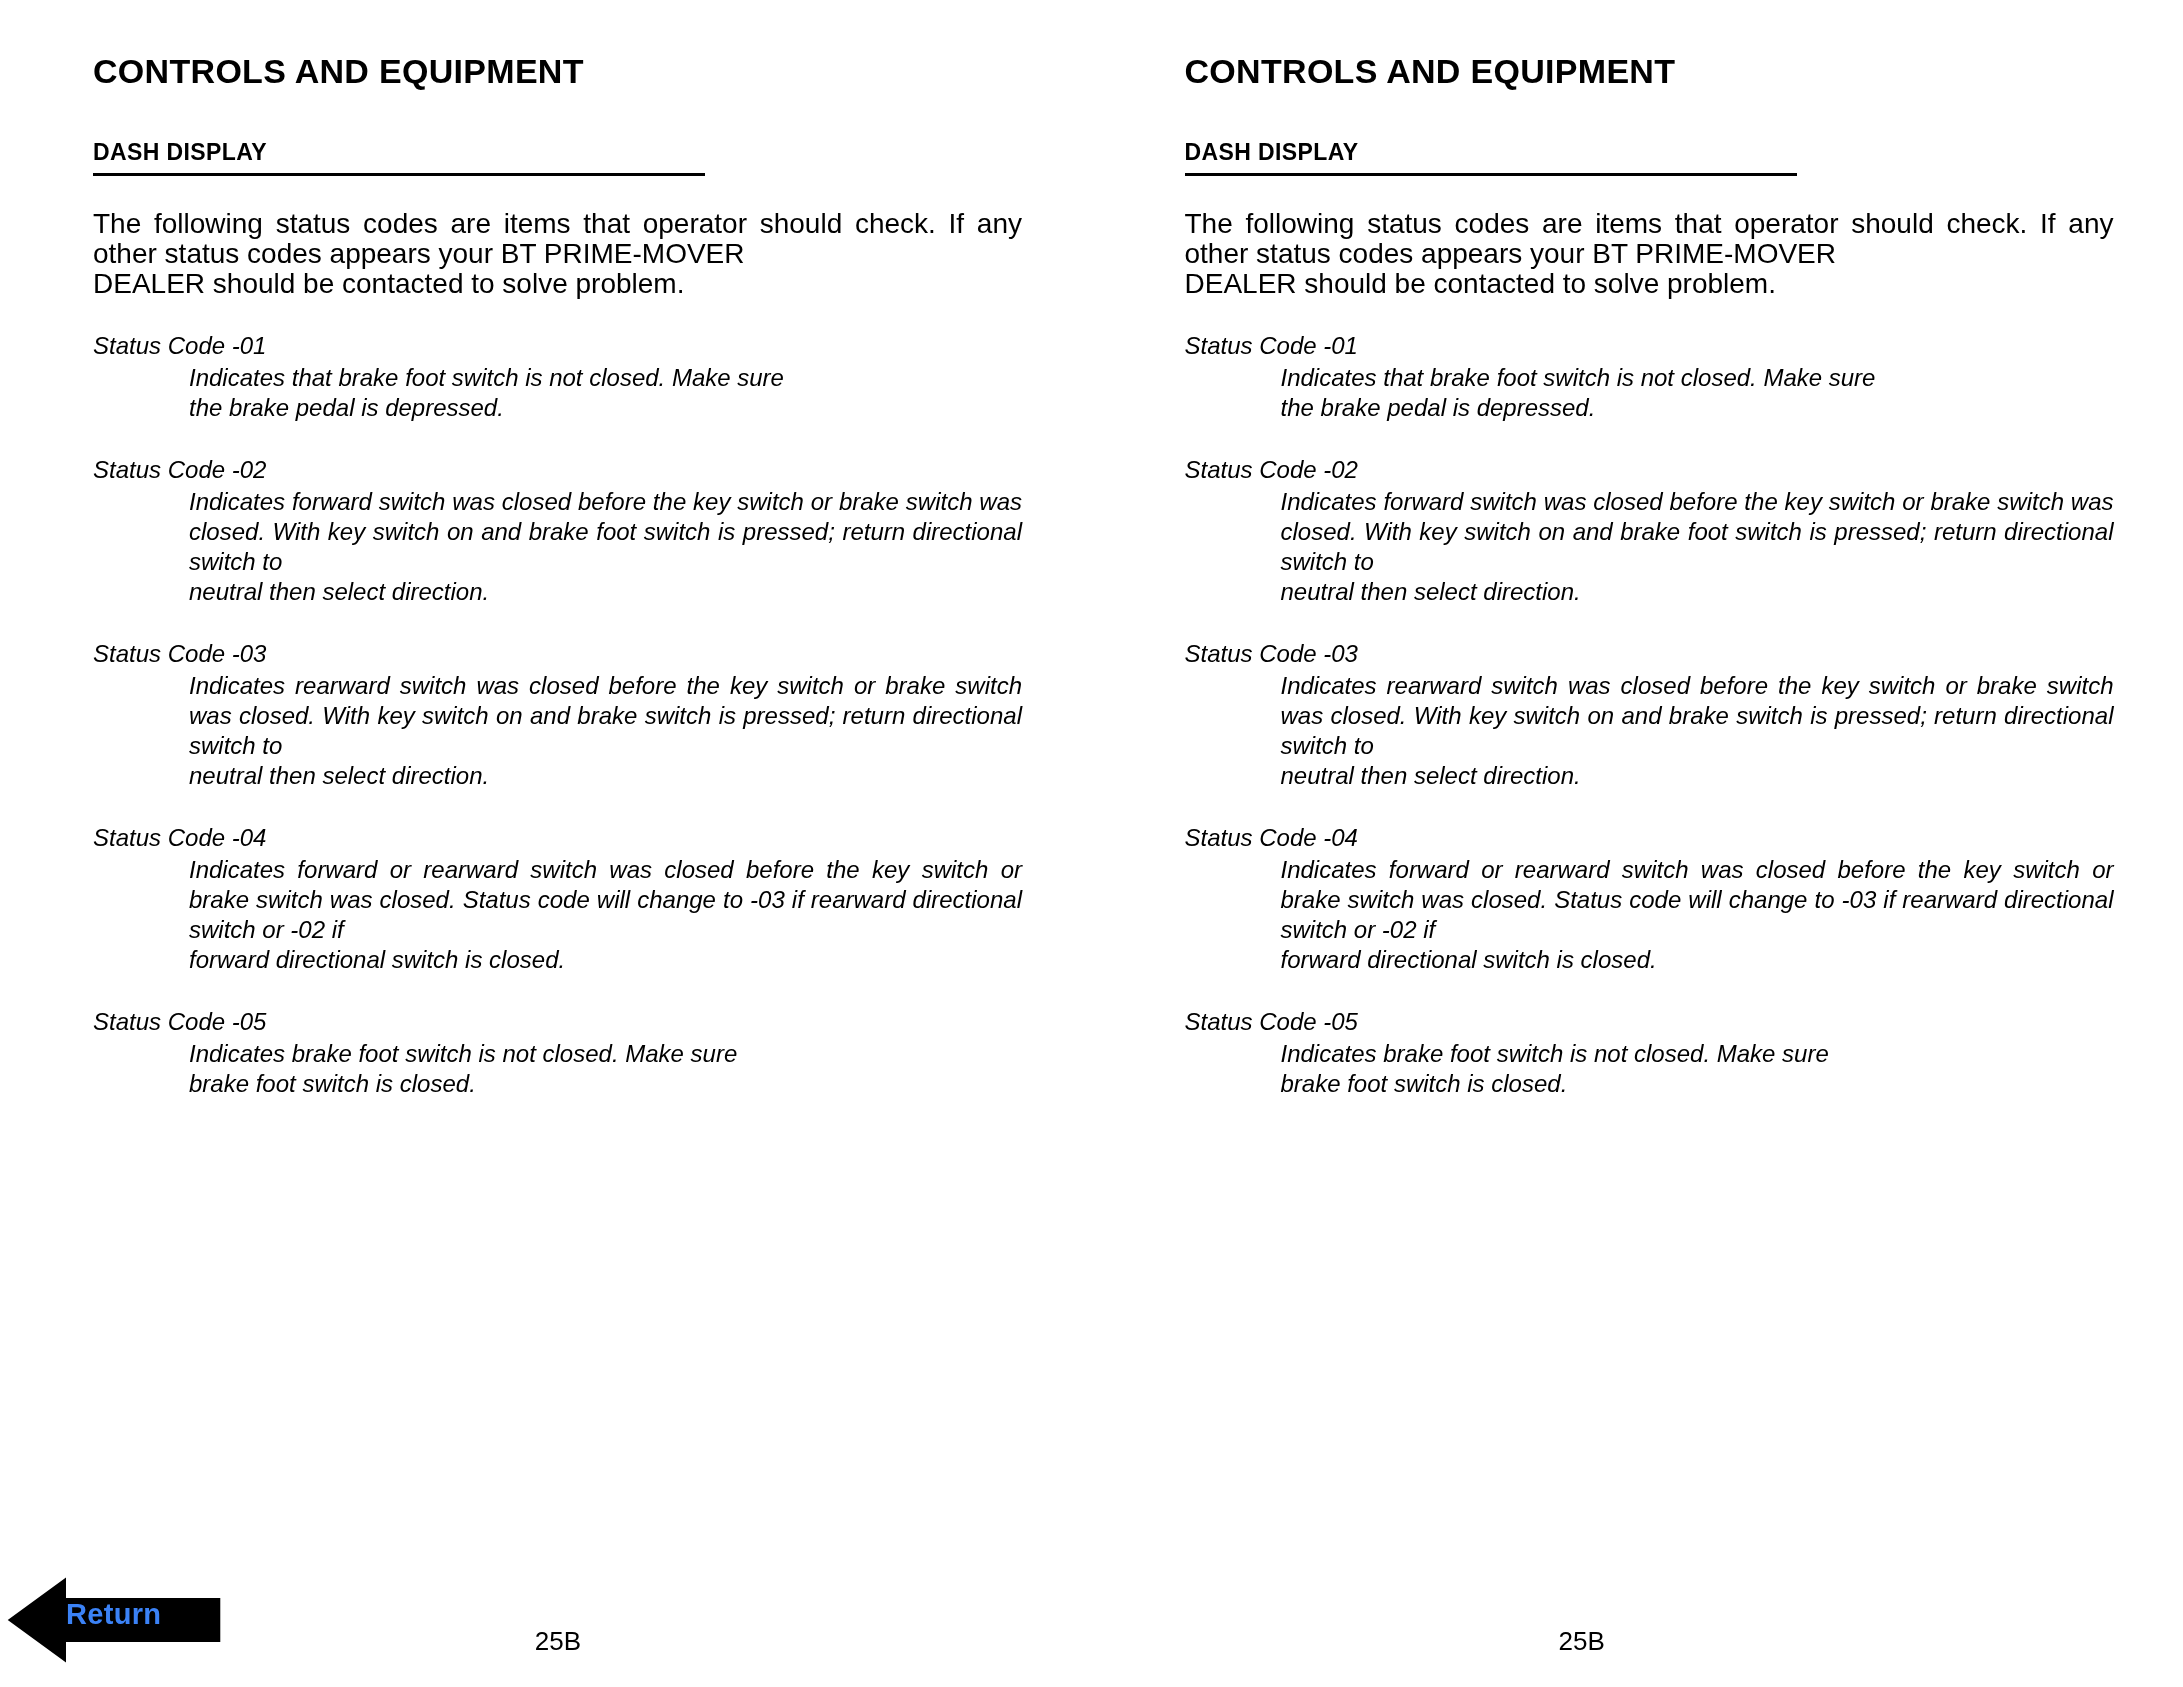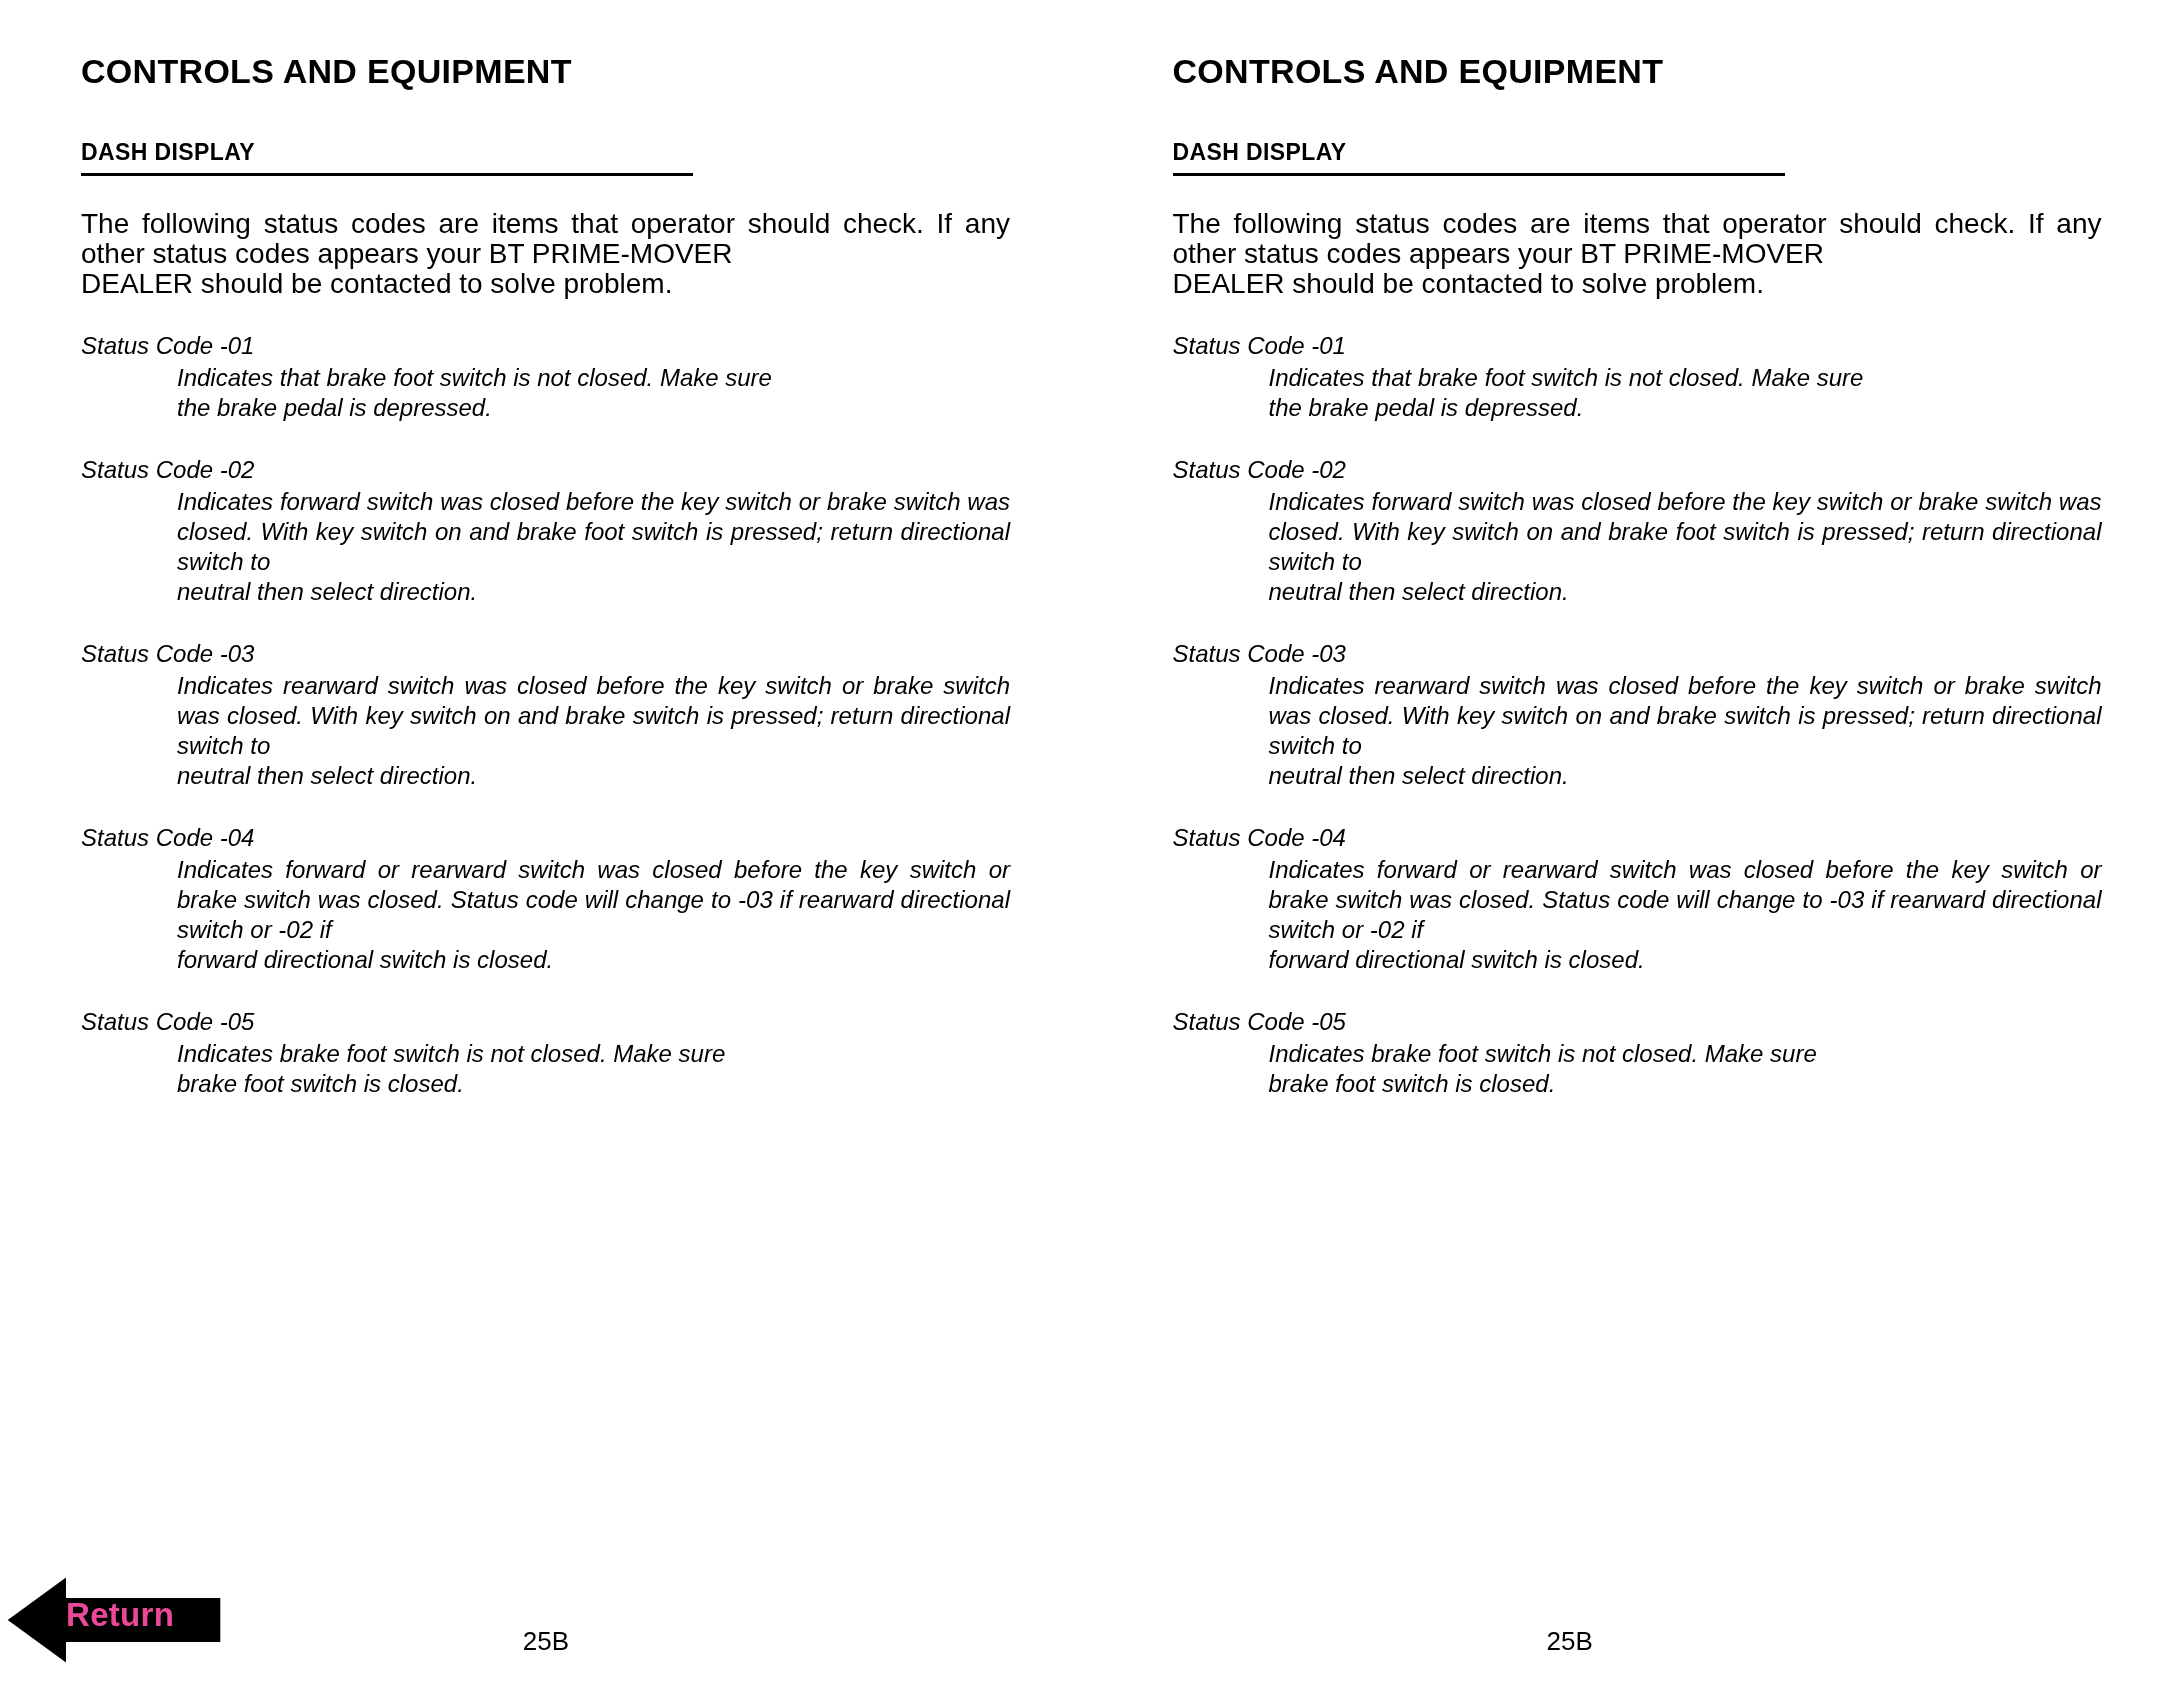--- a/index.html
+++ b/index.html
@@ -24,20 +24,21 @@
     inset: 0;
     display: flex;
     flex-direction: row;
   }
 
   .column {
     position: relative;
     width: 1092px;
     height: 1311px;
     box-sizing: border-box;
+    margin-left: 12px;
   }
 
   .col-inner {
     position: absolute;
     left: 81px;
     top: 0;
     width: 930px;
   }
 
   
@@ -142,23 +143,23 @@
   .return-button svg {
     display: block;
     width: 214px;
     height: 96px;
   }
 
   .return-label {
     position: absolute;
     left: 66px;
     top: 1598px;
-    font-size: 33px;
+    font-size: 29px;
     font-weight: bold;
-    color: #ec4899;
+    color: #3b82f6;
     letter-spacing: 0.3px;
     line-height: 33px;
     pointer-events: none;
     white-space: nowrap;
   }
 </style>
 </head>
 <body>
 
 <div class="page-root">

